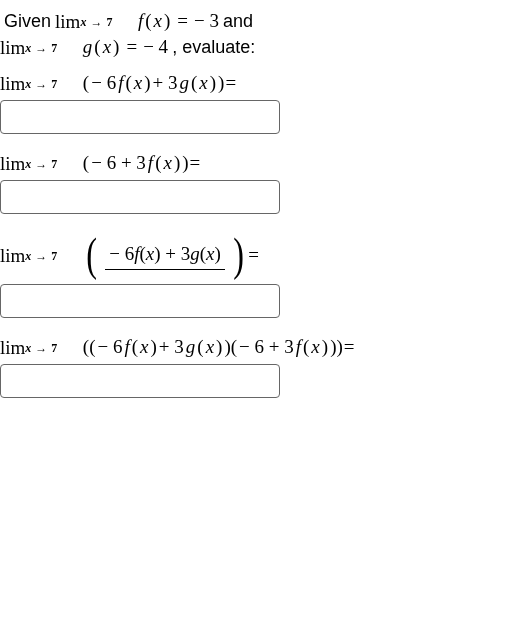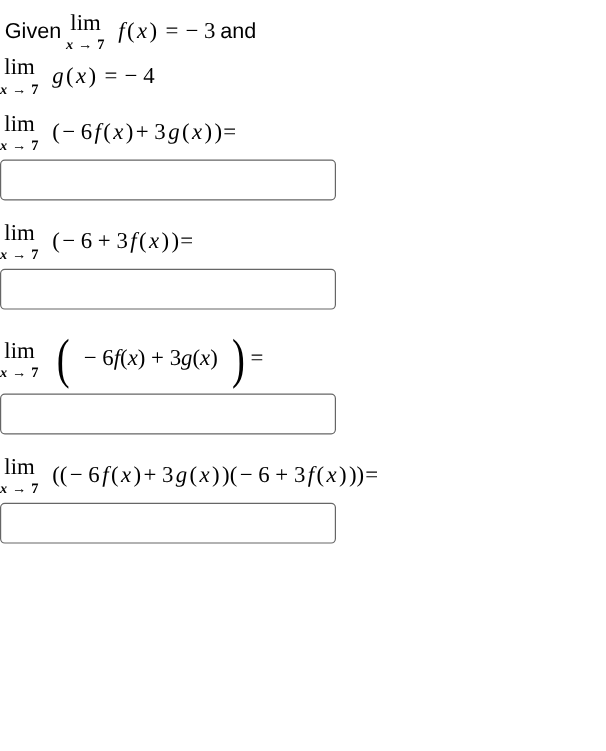--- a/index.html
+++ b/index.html
@@ -23,24 +23,24 @@
     flex-wrap: wrap;
     margin: 2px 0 4px 0;
   }
   .mtext {
     font-family: Arial, Helvetica, sans-serif;
     font-size: 18px;
     padding: 0 4px;
   }
   .lim {
     display: inline-flex;
-    flex-direction: column;
+    flex-direction: row;
     align-items: center;
     line-height: 1;
-    margin: 0 10px 0 0;
+    margin: 0 24px 0 0;
   }
   .lim .top {
     font-size: 19px;
   }
   .lim .sub {
     font-size: 12px;
     margin-top: 2px;
     letter-spacing: 0.5px;
     font-weight: bold;
   }
@@ -72,21 +72,21 @@
   }
   .paren {
     font-size: 46px;
     line-height: 1;
     font-weight: 300;
     transform: scaleX(0.7);
     padding: 0 2px;
   }
   .frac {
     display: inline-flex;
-    flex-direction: row;
+    flex-direction: column;
     align-items: center;
     padding: 0 4px;
     line-height: 1.3;
   }
   .frac .num, .frac .den {
     padding: 2px 4px;
     white-space: nowrap;
   }
   .frac .bar {
     width: 100%;
@@ -121,20 +121,21 @@
       <span class="sub"><span class="mi">x</span> → 7</span>
     </span>
     <span class="expr">
       <span class="mi">g</span>
         <span>(</span>
         <span class="mi">x</span>
         <span>)</span>
     </span>
     <span class="eq"> = </span>
     <span> − 4</span>
+    <span class="mtext">, evaluate:</span>
   </div>
 
   <div class="block">
     <div class="line">
       <span class="lim">
         <span class="top">lim</span>
         <span class="sub"><span class="mi">x</span> → 7</span>
       </span>
       <span class="expr">
         <span>(</span>

